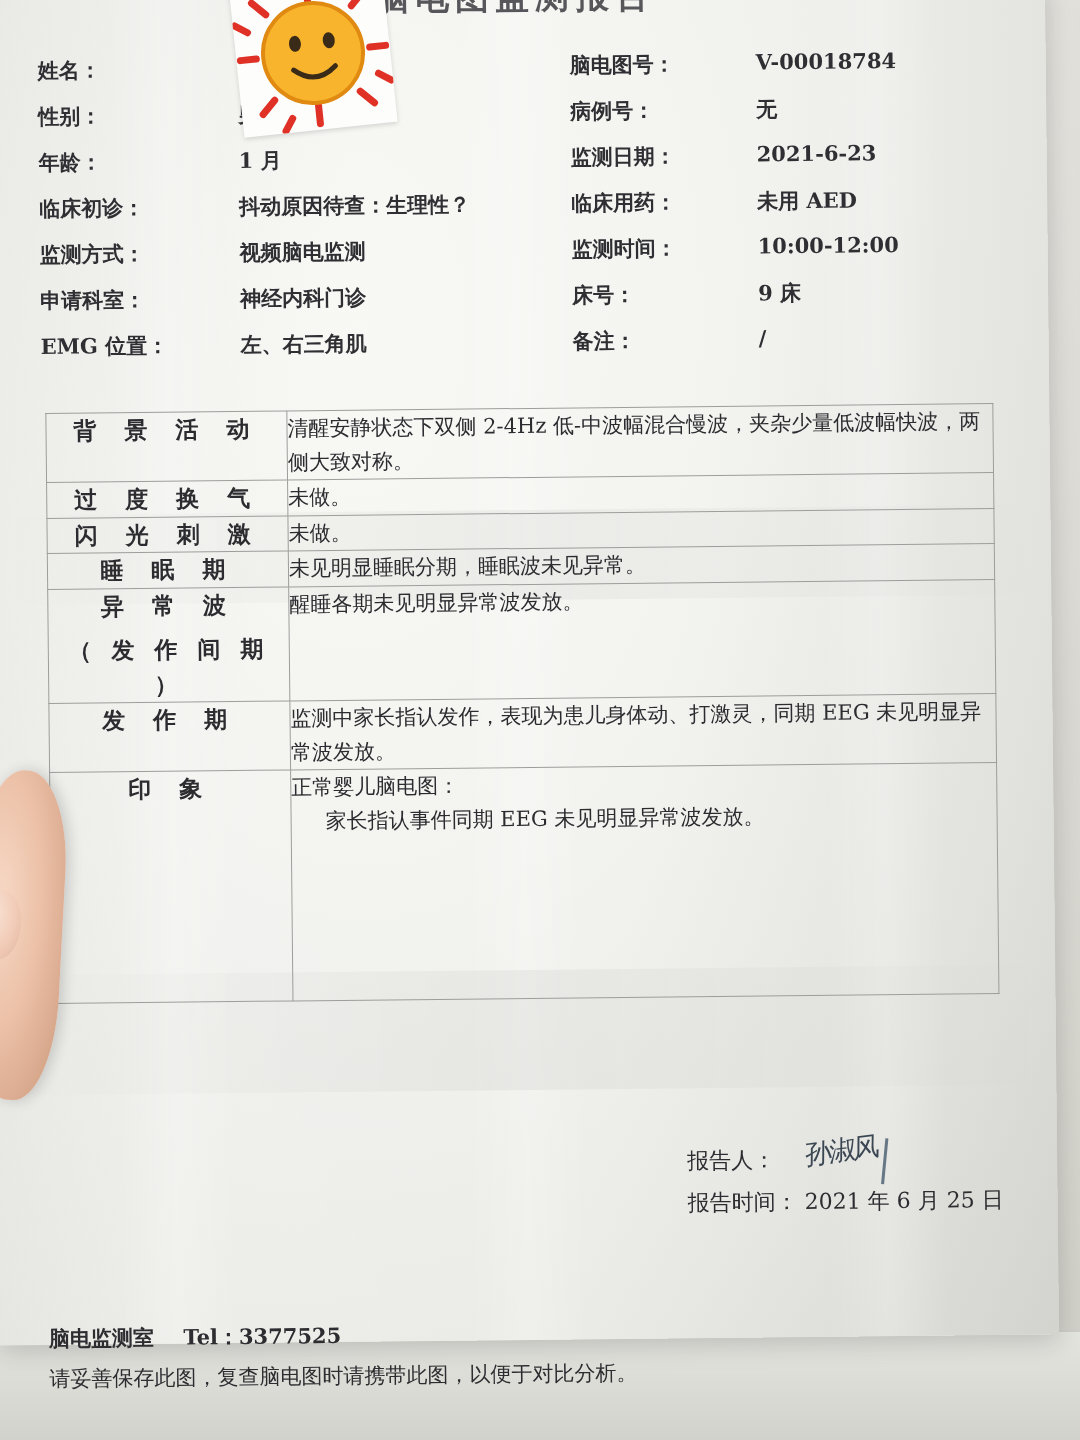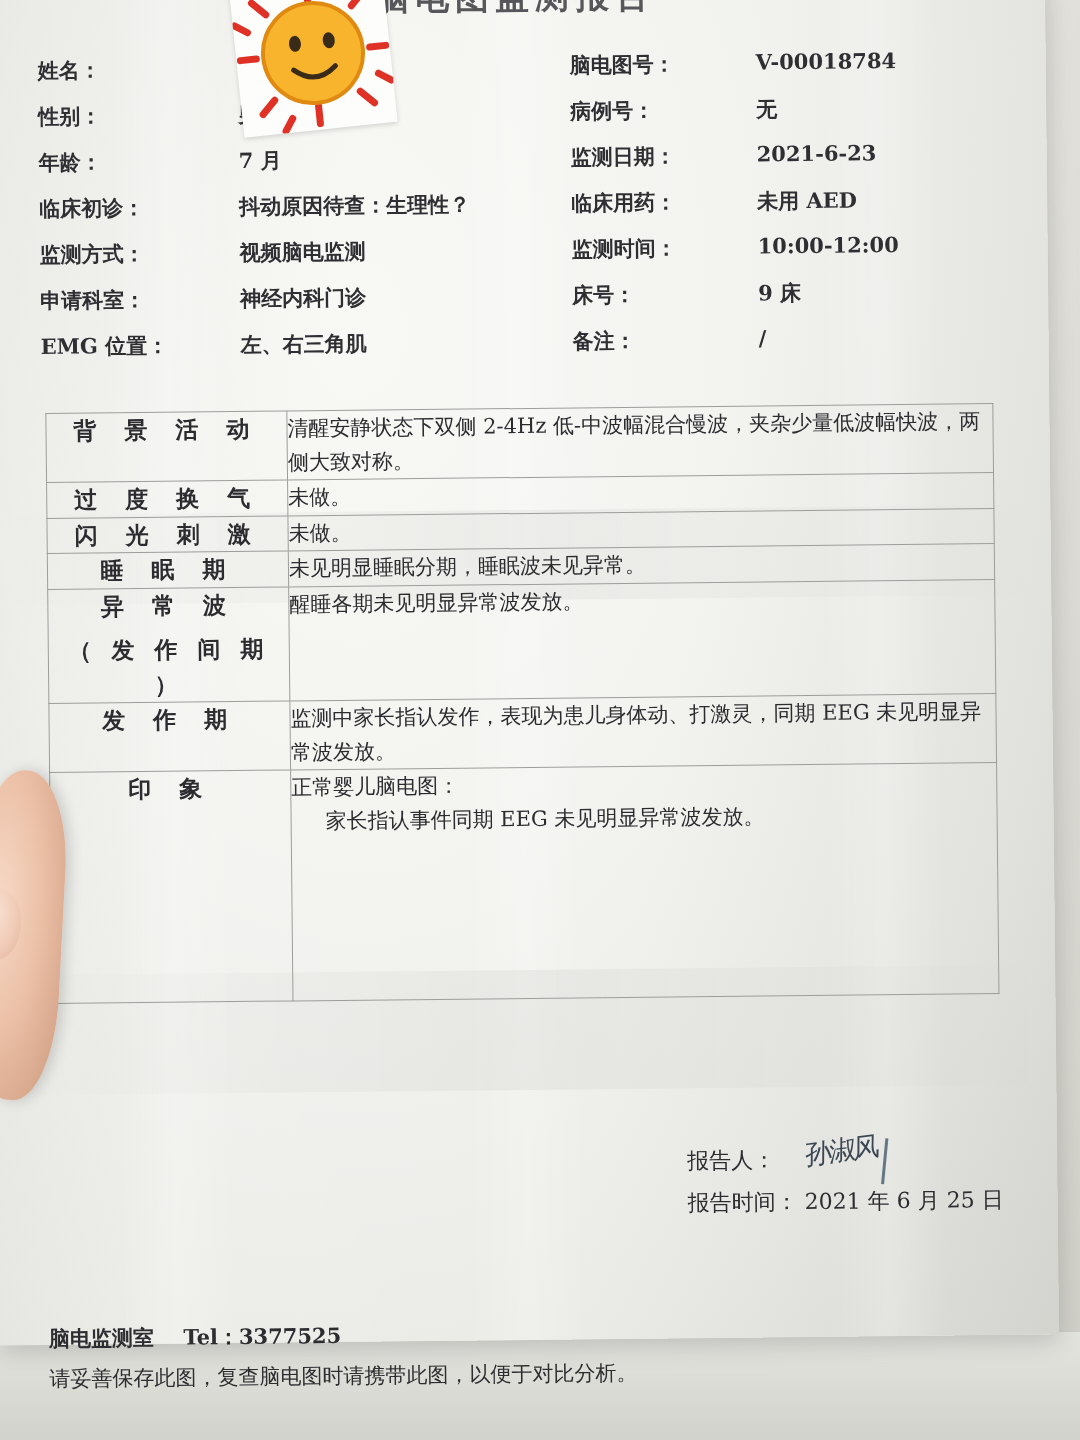--- a/index.html
+++ b/index.html
@@ -245,21 +245,21 @@
 
         <div class="frow">
           <span class="flabel">性别：</span>
           <span class="fvalue">男</span>
           <span class="flabel2">病例号：</span>
           <span class="fvalue2">无</span>
         </div>
 
         <div class="frow">
           <span class="flabel">年龄：</span>
-          <span class="fvalue">7 月</span>
+          <span class="fvalue">1 月</span>
           <span class="flabel2">监测日期：</span>
           <span class="fvalue2">2021-6-23</span>
         </div>
 
         <div class="frow">
           <span class="flabel">临床初诊：</span>
           <span class="fvalue">抖动原因待查：生理性？</span>
           <span class="flabel2">临床用药：</span>
           <span class="fvalue2">未用 AED</span>
         </div>

